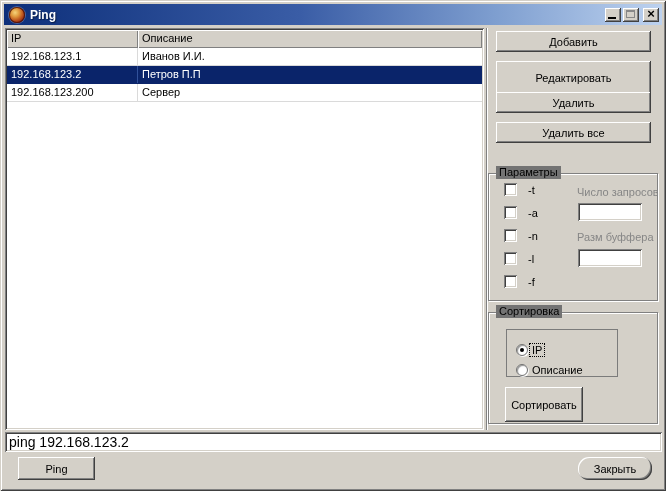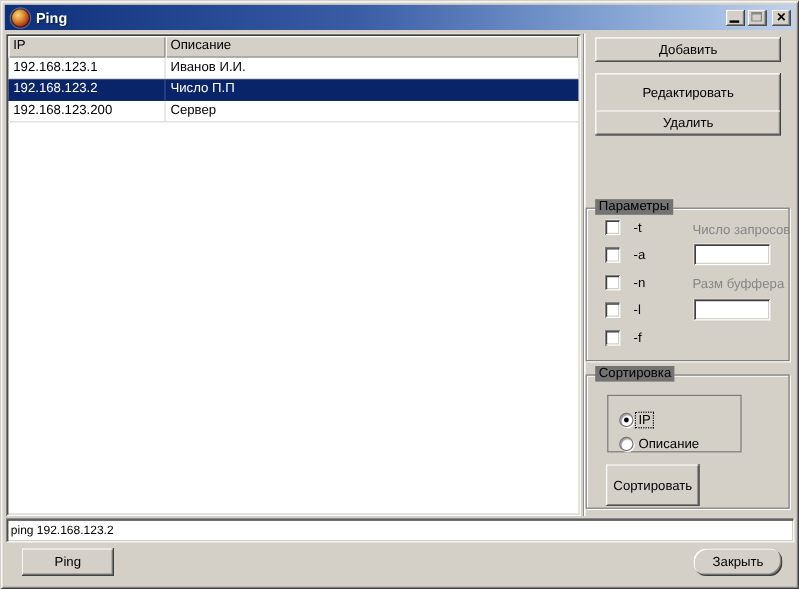--- a/index.html
+++ b/index.html
@@ -75,21 +75,21 @@
   .gb-label  { position:absolute; top:-8px; left:7px; background:#737373; padding:0 3px; line-height:13px; }
   
   .checkbox {
     position:absolute; width:13px; height:13px; background:#fff; cursor:default;
     box-shadow: inset 1px 1px 0 #808080, inset -1px -1px 0 #ffffff,
                 inset 2px 2px 0 #404040, inset -2px -2px 0 #d4d0c8;
   }
   .flag-label { position:absolute; cursor:default; }
   .dis-label  { position:absolute; color:#868686; cursor:default; white-space:nowrap; }
   .tb {
-    position:absolute; background:#fff; border:none; outline:none; font-family:inherit; font-size:10px;
+    position:absolute; background:#fff; border:none; outline:none; font-family:inherit; font-size:14px;
     padding:2px 4px; color:#000;
     box-shadow: inset 1px 1px 0 #808080, inset -1px -1px 0 #ffffff,
                 inset 2px 2px 0 #404040, inset -2px -2px 0 #d4d0c8;
   }
   .tb-num1 { left:578px; top:203px; width:64px; height:18px; }
   .tb-num2 { left:578px; top:249px; width:64px; height:18px; }
   .tb-cmd  { left:5px; top:432px; width:657px; height:20px; }
   
   .sort-panel { position:absolute; left:17px; top:16px; width:112px; height:48px; border:1px solid #7b7b7b; }
   .radio {
@@ -125,33 +125,34 @@
     <div class="lv-header">
       <div class="lv-hcell col-ip">IP</div>
       <div class="lv-hcell col-desc">Описание</div>
     </div>
     <div class="lv-row">
       <div class="lv-cell col-ip">192.168.123.1</div>
       <div class="lv-cell col-desc">Иванов И.И.</div>
     </div>
     <div class="lv-row is-on">
       <div class="lv-cell col-ip">192.168.123.2</div>
-      <div class="lv-cell col-desc">Число П.П</div>
+      <div class="lv-cell col-desc">Петров П.П</div>
     </div>
     <div class="lv-row">
       <div class="lv-cell col-ip">192.168.123.200</div>
       <div class="lv-cell col-desc">Сервер</div>
     </div>
   </div>
 
   <div class="vsep"></div>
 
   <div class="btn btn-add">Добавить</div>
   <div class="btn btn-edit">Редактировать</div>
   <div class="btn btn-del">Удалить</div>
+  <div class="btn btn-delall">Удалить все</div>
 
   <div class="groupbox gb-params">
     <div class="gb-label">Параметры</div>
   </div>
   <div class="checkbox" style="left:504px; top:183px;"></div>
   <div class="flag-label" style="left:528px; top:184px;">-t</div>
   <div class="checkbox" style="left:504px; top:206px;"></div>
   <div class="flag-label" style="left:528px; top:207px;">-a</div>
   <div class="checkbox" style="left:504px; top:229px;"></div>
   <div class="flag-label" style="left:528px; top:230px;">-n</div>

